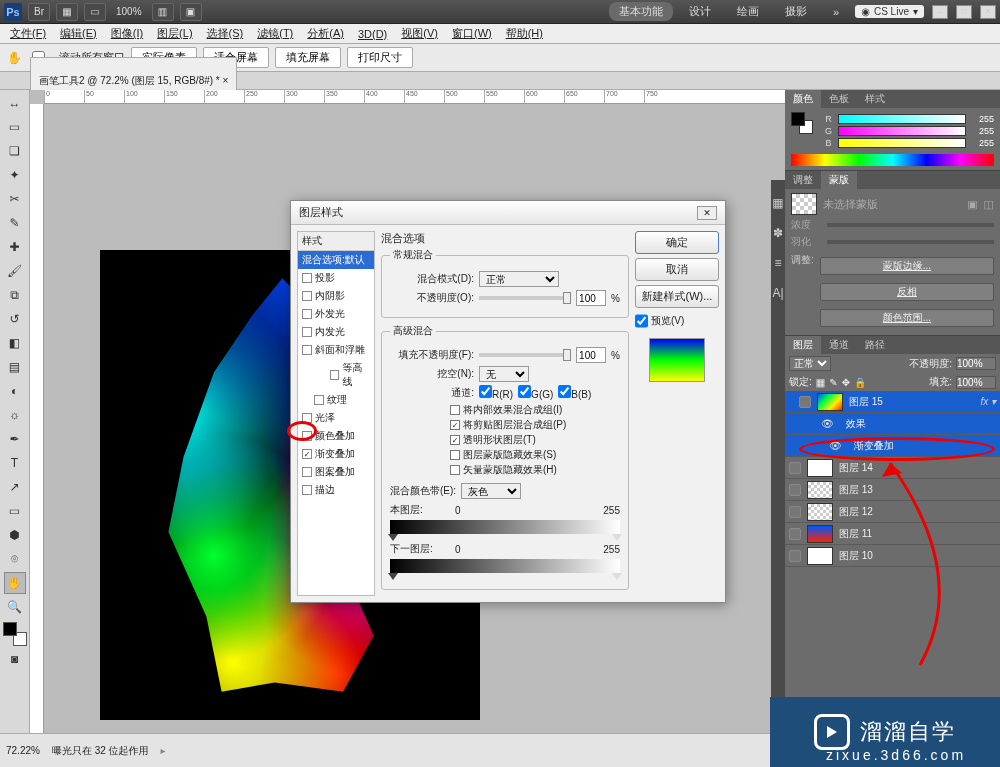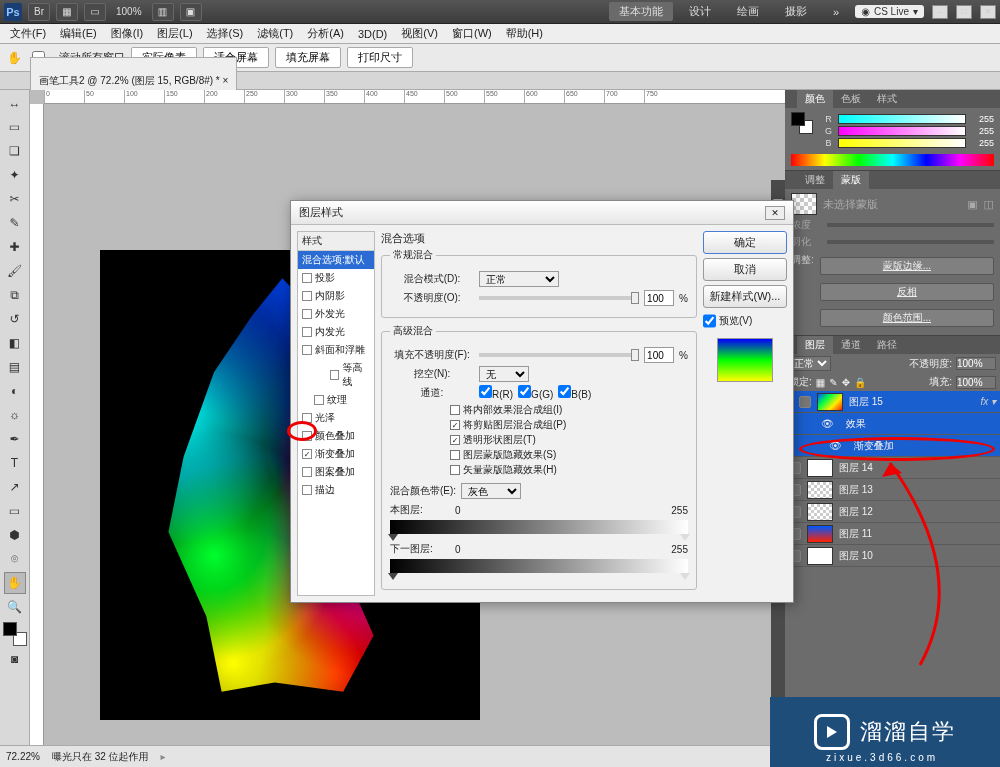--- a/index.html
+++ b/index.html
@@ -5,27 +5,27 @@
   * { box-sizing: border-box; margin: 0; padding: 0; font-family: "Microsoft YaHei", "SimSun", sans-serif; }
   body { width: 1000px; height: 767px; background:#f4f4f4; overflow:hidden; position:relative; font-size:11px; color:#222; }
 
   
   .topbar { height:24px; background: linear-gradient(#555,#3c3c3c); display:flex; align-items:center; padding:0 4px; color:#ccc; gap:6px; border-bottom:1px solid #222; }
   .ps-logo { width:18px;height:18px;background:#1a3d73;color:#8ec5ff;font-weight:bold;font-size:11px;display:flex;justify-content:center;align-items:center;border-radius:2px;}
   .top-ico { width:22px;height:18px;background:#4a4a4a;border:1px solid #666;border-radius:2px;display:flex;justify-content:center;align-items:center;color:#ddd;font-size:10px;}
   .top-zoom{color:#ddd;font-size:10px;margin:0 4px;}
   .topbar .spacer{flex:1;}
   .top-pill{padding:2px 10px;color:#ddd;font-size:11px;}
-  .top-pill.act{background:#6a6a6a;border-radius:2px;}
+  .top-pill.act{background:#6a6a6a;border-radius:8px;}
   .cslive{background:#eee;color:#333;padding:1px 6px;border-radius:3px;font-size:10px;display:flex;align-items:center;gap:4px;}
   .winbtn{width:16px;height:14px;border:1px solid #888;background:#ddd;margin-left:2px;font-size:8px;display:flex;justify-content:center;align-items:center;}
 
   
   .menubar{height:20px;background:#eee;border-bottom:1px solid #aaa;display:flex;align-items:center;padding:0 4px;gap:2px;}
-  .menubar span{padding:2px 6px;cursor:default;}
+  .menubar span{padding:2px 6px;cursor:default;text-decoration:underline;}
 
   
   .optbar{height:28px;background:#eaeaea;border-bottom:1px solid #aaa;display:flex;align-items:center;padding:0 4px;gap:6px;}
   .obtn{border:1px solid #aaa;background:#fff;padding:2px 10px;font-size:11px;border-radius:2px;}
   .ochk{display:flex;align-items:center;gap:14px;}
 
   
   .docrow{height:18px;background:#d6d6d6;border-bottom:1px solid #aaa;display:flex;align-items:center;}
   .doctab{background:#eee;padding:16px 8px;border:1px solid #aaa;border-bottom:none;font-size:10px;margin-left:30px;}
 
@@ -52,21 +52,21 @@
      radial-gradient(circle at 35% 88%, #ffee00 0%, rgba(0,0,0,0) 28%),
      radial-gradient(circle at 62% 90%, #ff2200 0%, rgba(0,0,0,0) 28%);
      filter:contrast(140%);
      clip-path: polygon(48% 6%,62% 18%,74% 30%,66% 46%,60% 60%,72% 82%,64% 94%,46% 92%,32% 94%,28% 78%,18% 60%,22% 44%,30% 26%,40% 14%);
   }
 
   
   .rightcol{width:215px;background:#6c6c6c;display:flex;flex-direction:column;}
   .ribbon{width:14px;background:#4a4a4a;position:absolute;top:90px;right:215px;bottom:22px;display:flex;flex-direction:column;align-items:center;gap:16px;padding-top:16px;color:#ccc;font-size:12px;}
   .panel{background:#6c6c6c;border-bottom:1px solid #444;}
-  .ptabs{display:flex;background:#565656;padding-left:12px;}
+  .ptabs{display:flex;background:#565656;}
   .ptab{padding:2px 8px;font-size:10px;color:#ccc;}
   .ptab.act{background:#6c6c6c;color:#fff;}
   .pbody{padding:4px 6px;color:#eee;position:relative;}
 
   .slider-row{display:flex;align-items:center;gap:4px;font-size:9px;margin:2px 0;}
   .slider-row .lab{width:11px;text-align:center;color:#ddd;}
   .slider-row .track{flex:1;height:10px;border:1px solid #333;position:relative;}
   .slider-row .val{width:24px;text-align:right;color:#fff;}
   .grad-r{background:linear-gradient(90deg,#00ffff,#fff);}
   .grad-g{background:linear-gradient(90deg,#ff00ff,#fff);}
@@ -90,56 +90,56 @@
   .lrow{display:flex;align-items:center;height:22px;border-bottom:1px solid #5a5a5a;padding:0 4px;gap:6px;color:#eee;font-size:10px;}
   .lrow.sel{background:#1a5fd0;padding-left:14px;}
   .eye{width:12px;height:12px;border:1px solid #888;background:#777;border-radius:2px;}
   .lthumb{width:26px;height:18px;background:#fff;border:1px solid #333;}
   .lthumb.chk{background:repeating-conic-gradient(#ccc 0 25%,#fff 0 50%) 0 0/6px 6px;}
   .lthumb.grad{background:linear-gradient(135deg,#0057ff,#00ff44,#ffee00,#ff2200);}
   .fx{margin-left:auto;color:#ccc;font-style:italic;}
   .layer-bbar{height:20px;display:flex;align-items:center;justify-content:space-around;background:#6c6c6c;color:#ccc;font-size:11px;border-top:1px solid #555;}
 
   
-  .dialog{position:absolute;left:290px;top:200px;width:504px;background:#f1f1f1;border:1px solid #888;box-shadow:2px 2px 12px rgba(0,0,0,.35);}
+  .dialog{position:absolute;left:290px;top:200px;width:436px;background:#f1f1f1;border:1px solid #888;box-shadow:2px 2px 12px rgba(0,0,0,.35);}
   .dhdr{background:linear-gradient(#fff,#e6e6e6);padding:4px 8px;border-bottom:1px solid #bbb;display:flex;align-items:center;}
   .dhdr .x{margin-left:auto;width:20px;height:14px;border:1px solid #999;display:flex;justify-content:center;align-items:center;font-size:9px;background:#eee;}
   .dbody{display:flex;padding:6px;gap:6px;}
   .stylelist{width:78px;border:1px solid #bbb;background:#fff;}
   .stylelist .shdr{background:#eee;padding:2px 4px;font-size:10px;border-bottom:1px solid #ccc;}
   .stylelist .srow{font-size:10px;padding:2px 4px;display:flex;gap:3px;align-items:center;}
   .stylelist .srow.sel{background:#2b6cd4;color:#fff;}
   .srow .sck{width:10px;height:10px;border:1px solid #888;background:#fff;font-size:8px;display:flex;justify-content:center;align-items:center;}
   .dcenter{flex:1;}
   .fs{border:1px solid #bbb;border-radius:3px;padding:6px 8px 8px;margin-bottom:6px;}
   .fs legend{font-size:10px;padding:0 3px;}
   .formrow{display:flex;align-items:center;gap:5px;font-size:10px;margin:3px 0;}
-  .formrow .lab{min-width:84px;text-align:center;}
+  .formrow .lab{min-width:84px;text-align:right;}
   .formrow select,.formrow input[type=text]{border:1px solid #999;font-size:10px;padding:0 2px;height:16px;}
   .hslider{flex:1;height:4px;background:#ccc;position:relative;}
   .hslider .knob{position:absolute;right:0;top:-4px;width:8px;height:12px;background:#eee;border:1px solid #888;}
   .ck{display:flex;align-items:center;gap:3px;font-size:10px;margin:1px 0 1px 60px;}
   .ck .box{width:10px;height:10px;border:1px solid #777;background:#fff;font-size:8px;display:flex;justify-content:center;align-items:center;}
   .blendband{margin-top:4px;}
   .band{height:14px;background:linear-gradient(90deg,#000,#fff);position:relative;margin:2px 0 8px;}
   .band .tri{position:absolute;bottom:-7px;width:0;height:0;border-left:5px solid transparent;border-right:5px solid transparent;border-top:7px solid #444;}
   .dright{width:84px;display:flex;flex-direction:column;gap:4px;align-items:stretch;}
   .dbtn{border:1px solid #999;background:linear-gradient(#fff,#e4e4e4);padding:3px 0;font-size:11px;border-radius:3px;text-align:center;}
   .preview{width:56px;height:44px;margin:4px auto;background:linear-gradient(180deg,#00f,#0f0,#ff0);border:1px solid #999;}
 
   
-  .status{position:absolute;left:0;right:0;bottom:0;height:22px;background:#e4e4e4;border-top:1px solid #aaa;display:flex;align-items:center;padding:0 6px;font-size:10px;gap:12px;}
+  .status{position:absolute;left:0;right:0;bottom:0;height:34px;background:#e4e4e4;border-top:1px solid #aaa;display:flex;align-items:center;padding:0 6px;font-size:10px;gap:12px;}
 
   
   .redring{position:absolute;border:3px solid #e00;border-radius:50%;pointer-events:none;}
   .arrow{position:absolute;pointer-events:none;}
 
   .watermark{position:absolute;right:0;bottom:0;width:230px;height:70px;background:#1f4d7a;color:#fff;display:flex;align-items:center;justify-content:center;gap:10px;font-size:22px;letter-spacing:2px;}
   .watermark .play{width:36px;height:36px;border:3px solid #fff;border-radius:8px;display:flex;justify-content:center;align-items:center;}
-  .watermark small{position:absolute;bottom:4px;left:56px;font-size:10px;letter-spacing:3px;}
+  .watermark small{position:absolute;bottom:4px;left:56px;font-size:14px;letter-spacing:3px;}
 </style>
 </head>
 <body>
 
 <div class="topbar">
   <div class="ps-logo">Ps</div>
   <div class="top-ico">Br</div>
   <div class="top-ico">▦</div>
   <div class="top-ico">▭</div>
   <div class="top-zoom">100%</div>

